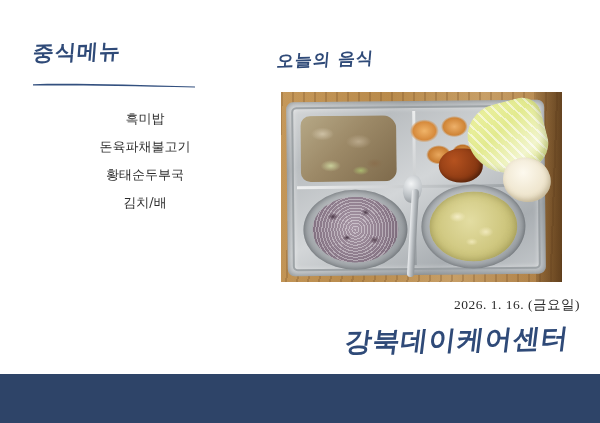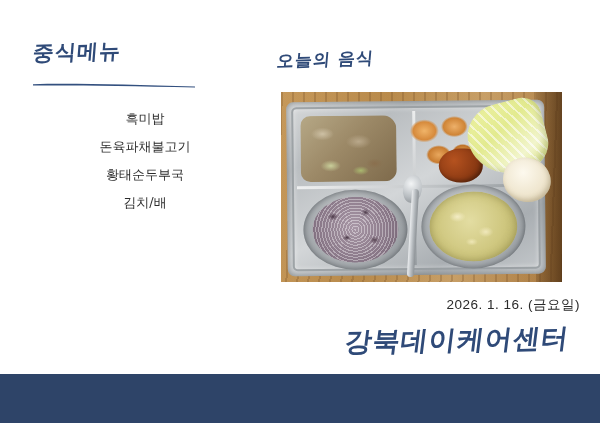--- a/index.html
+++ b/index.html
@@ -244,21 +244,21 @@
     border-radius: 50%;
     background: radial-gradient(circle at 38% 32%, #f3f5f6 0%, #b8bdc1 60%, #878c90 100%);
     transform: rotate(10deg);
   }
 
   
   .date-line {
     position: absolute;
     right: 20px;
     top: 296px;
-    font-family: Liberation Sans, sans-serif;
+    font-family: Liberation Serif, serif;
     font-size: 13.5px;
     color: #2b2b2b;
     letter-spacing: 0.5px;
     white-space: nowrap;
   }
   .center-signature {
     position: absolute;
     left: 345px;
     top: 322px;
     font-family: "DejaVu Sans", sans-serif;

